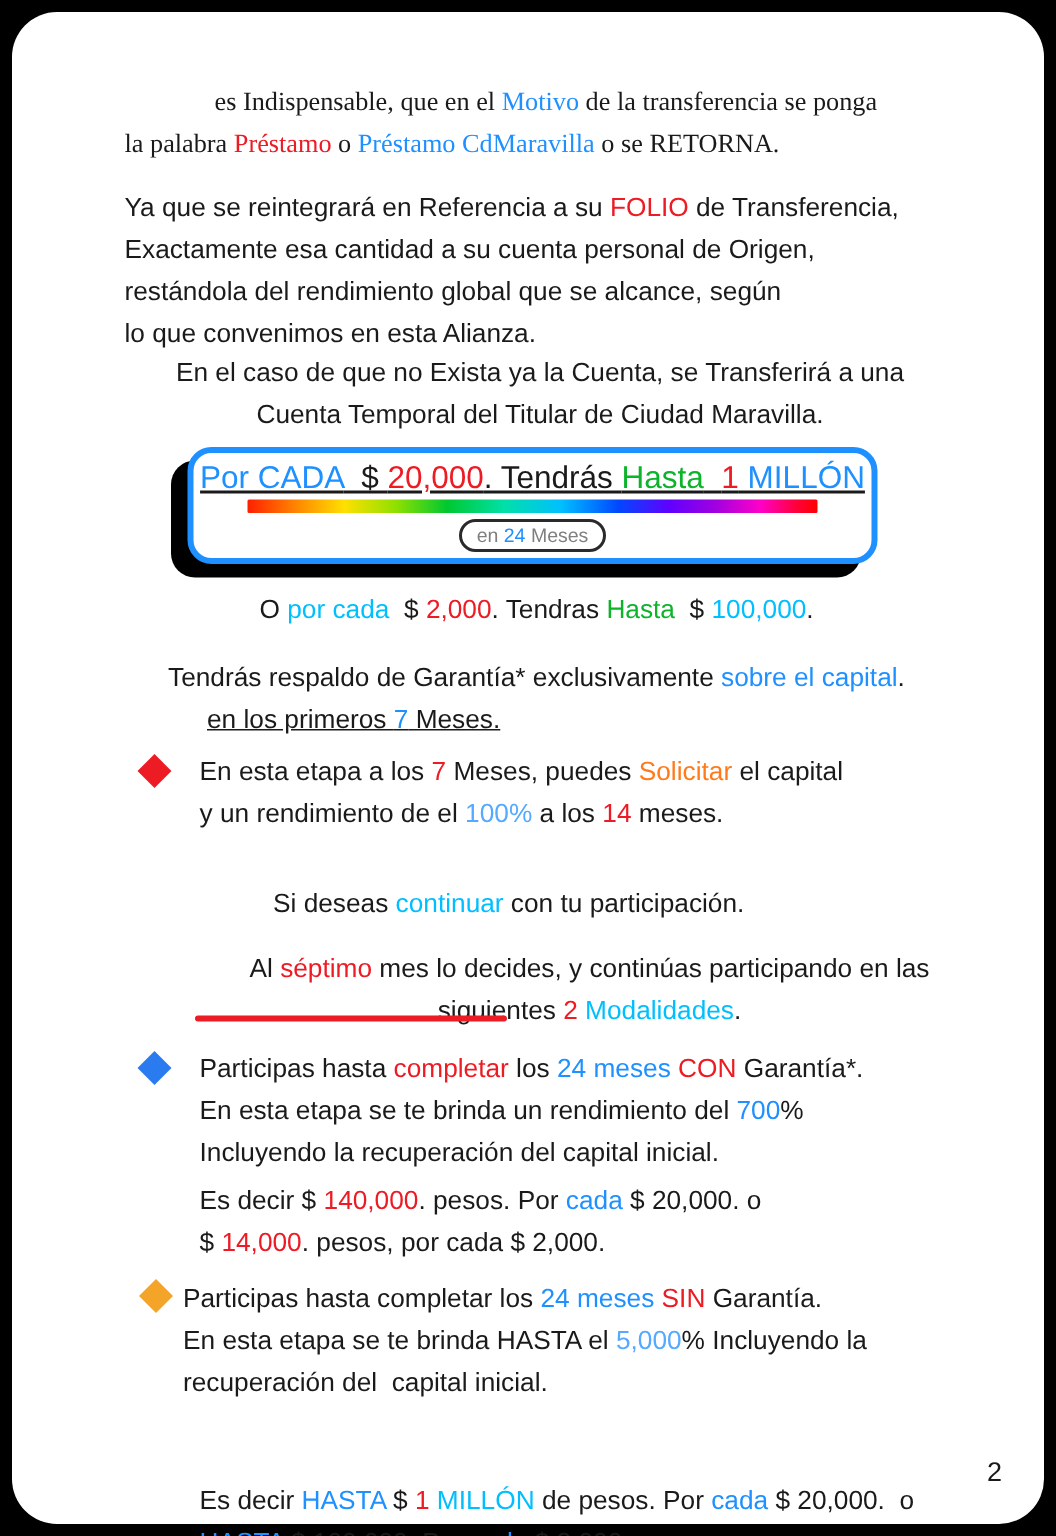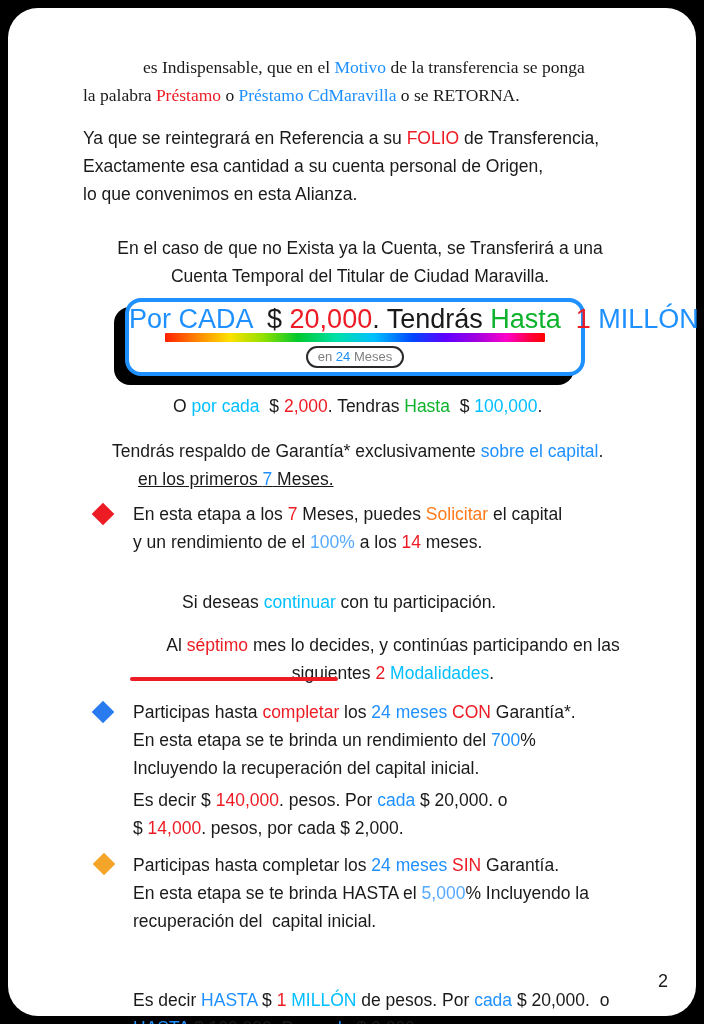--- a/index.html
+++ b/index.html
@@ -29,21 +29,21 @@
   .blk-p1 .ln:first-child{padding-left:60px;}
   .blk-p2{left:75px;top:116px;width:575px;}
   .blk-p3{left:72px;top:226px;width:560px;text-align:center;}
 
   .promo-box{
     position:absolute;left:117px;top:290px;width:452px;height:66px;
     background:#fff;border:4px solid var(--c-blue);border-radius:16px;
     box-shadow:-11px 9px 0 0 #000;
     text-align:center;padding-top:4px;box-sizing:content-box;
   }
-  .promo-line{font-size:27px;line-height:26px;}
+  .promo-line{font-size:21px;line-height:26px;text-decoration:underline;}
   .rainbow-bar{
     height:9px;margin:1px 36px 4px 36px;border-radius:1px;
     background:linear-gradient(90deg,
       #ff2000 0%, #ff8000 8%, #ffe000 17%, #90e000 26%, #00c830 35%,
       #00e0a8 45%, #00c0ff 55%, #0048ff 65%, #6000ff 74%, #a000e0 82%,
       #ff00c8 90%, #ff0040 96%, #ff0000 100%);
   }
   .pill{
     display:inline-block;border:2px solid #2a2a2a;border-radius:12px;
     padding:0 10px;font-size:13px;line-height:18px;height:18px;
@@ -54,21 +54,21 @@
   .blk-p6{left:104px;top:429px;width:540px;}
   .blk-b1{left:125px;top:492px;width:520px;}
   .blk-p8{left:174px;top:580px;width:450px;}
   .blk-p9{left:125px;top:623px;width:520px;text-align:center;}
   .red-underline{
     position:absolute;left:122px;top:669px;width:208px;height:4px;
     background:var(--c-red);border-radius:2px;
   }
   .blk-b2{left:125px;top:690px;width:520px;}
   .blk-p11{left:125px;top:778px;width:480px;}
-  .blk-b3{left:125px;top:843px;width:520px;}
+  .blk-b3{left:114px;top:843px;width:520px;}
   .blk-p13{left:125px;top:930px;width:520px;margin-top:48px;}
 
   .diamond{
     position:absolute;width:16px;height:16px;transform:rotate(45deg);
   }
   .diamond.red-d{left:87px;top:498px;background:var(--c-red);}
   .diamond.blue-d{left:87px;top:696px;background:var(--c-royal);}
   .diamond.gold-d{left:88px;top:848px;background:var(--c-gold);}
 
   .page-number{
@@ -81,20 +81,21 @@
 <div class="paper">
 
   <div class="blk blk-p1">
       <div class="ln"><span class="seg black">es Indispensable, que en el </span><span class="seg blue">Motivo</span><span class="seg black"> de la transferencia se ponga</span></div>
       <div class="ln"><span class="seg black">la palabra </span><span class="seg red">Préstamo</span><span class="seg black"> o </span><span class="seg blue">Préstamo CdMaravilla</span><span class="seg black"> o se RETORNA.</span></div>
     </div>
 
   <div class="blk blk-p2">
       <div class="ln"><span class="seg black">Ya que se reintegrará en Referencia a su </span><span class="seg red">FOLIO</span><span class="seg black"> de Transferencia,</span></div>
       <div class="ln"><span class="seg black">Exactamente esa cantidad a su cuenta personal de Origen,</span></div>
+      <div class="ln"><span class="seg black">restándola del rendimiento global que se alcance, según</span></div>
       <div class="ln"><span class="seg black">lo que convenimos en esta Alianza.</span></div>
     </div>
 
   <div class="blk blk-p3">
       <div class="ln"><span class="seg black">En el caso de que no Exista ya la Cuenta, se Transferirá a una</span></div>
       <div class="ln"><span class="seg black">Cuenta Temporal del Titular de Ciudad Maravilla.</span></div>
     </div>
 
   <div class="promo-box">
     <div class="blk promo-line" style="position:static;">

